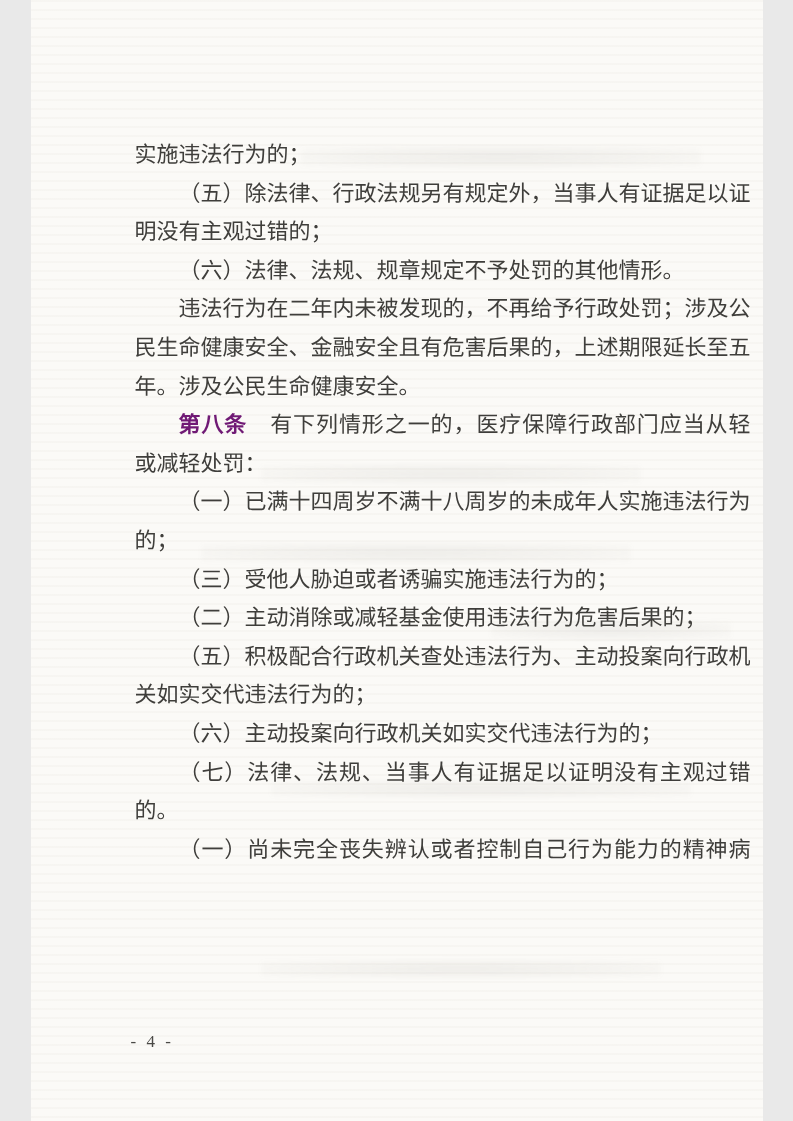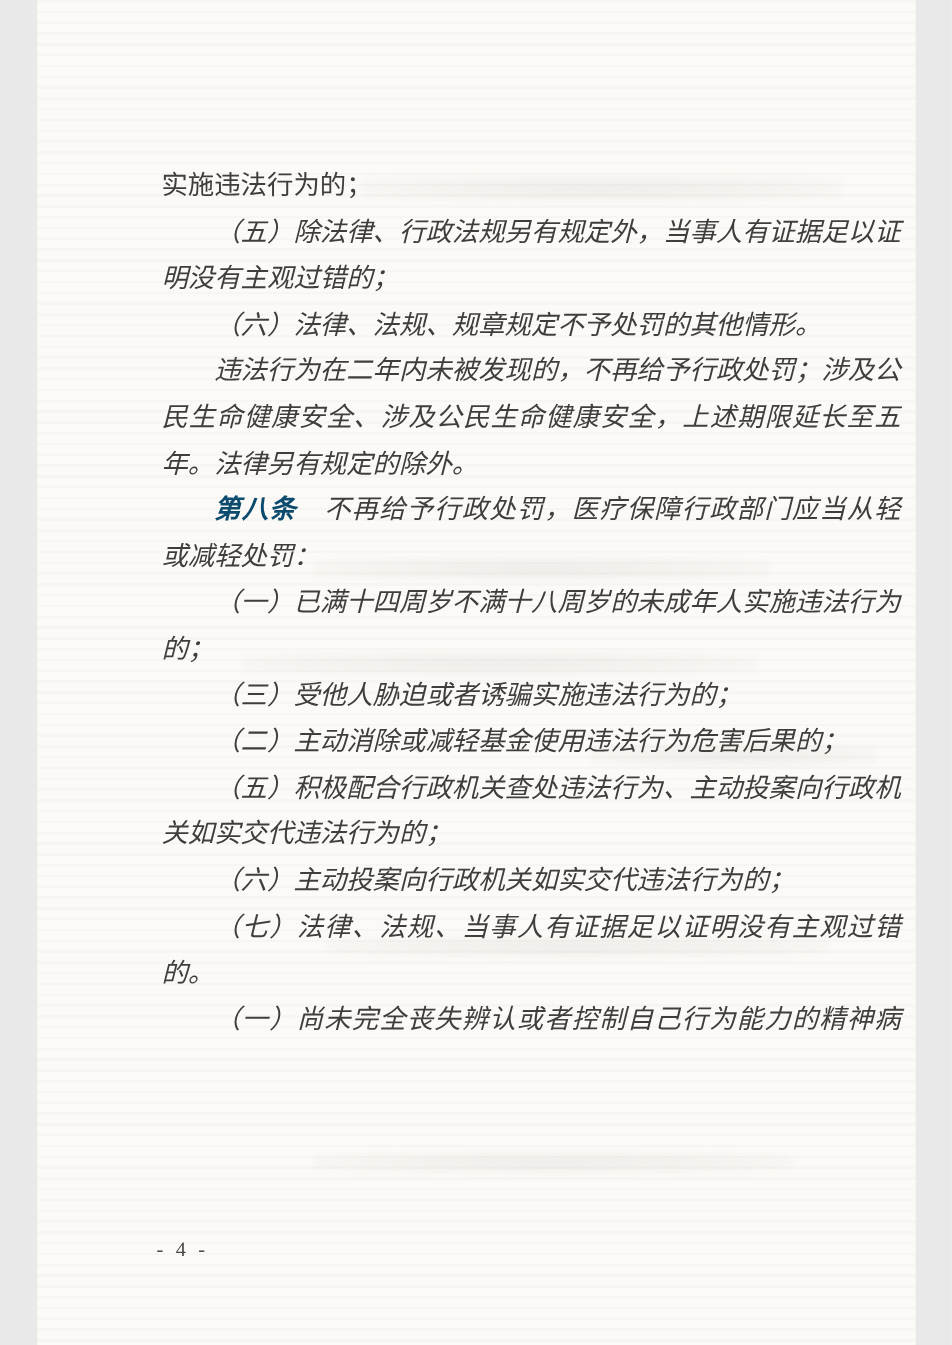--- a/index.html
+++ b/index.html
@@ -39,31 +39,30 @@
     text-align: justify;
     text-justify: inter-character;
     word-break: break-all;
   }
   .text-block p {
     margin: 0;
     padding: 0;
   }
   .para {
     text-indent: 2em;
-    font-style: italic;
   }
   .cont {
     text-indent: 0;
   }
   .justify-last {
     text-align-last: justify;
   }
   .article-no {
     font-weight: bold;
-    color: #0c4a6e;
+    color: #701a75;
   }
   .footer {
     position: absolute;
     left: 100px;
     top: 1032px;
     font-size: 17px;
     letter-spacing: 3px;
     color: #4a4946;
     font-family: "Liberation Serif", "DejaVu Serif", serif;
   }
@@ -87,23 +86,23 @@
 <div class="page">
 
   <div class="text-block">
 
     <p class="cont">实施违法行为的；</p>
 
     <p class="para">（五）除法律、行政法规另有规定外，当事人有证据足以证明没有主观过错的；</p>
 
     <p class="para">（六）法律、法规、规章规定不予处罚的其他情形。</p>
 
-    <p class="para">违法行为在二年内未被发现的，不再给予行政处罚；涉及公民生命健康安全、涉及公民生命健康安全，上述期限延长至五年。法律另有规定的除外。</p>
+    <p class="para">违法行为在二年内未被发现的，不再给予行政处罚；涉及公民生命健康安全、金融安全且有危害后果的，上述期限延长至五年。涉及公民生命健康安全。</p>
 
-    <p class="para"><span class="article-no">第八条</span><span>　不再给予行政处罚，医疗保障行政部门应当从轻或减轻处罚：</span></p>
+    <p class="para"><span class="article-no">第八条</span><span>　有下列情形之一的，医疗保障行政部门应当从轻或减轻处罚：</span></p>
 
     <p class="para">（一）已满十四周岁不满十八周岁的未成年人实施违法行为的；</p>
     <p class="para">（三）受他人胁迫或者诱骗实施违法行为的；</p>
     <p class="para">（二）主动消除或减轻基金使用违法行为危害后果的；</p>
     <p class="para">（五）积极配合行政机关查处违法行为、主动投案向行政机关如实交代违法行为的；</p>
     <p class="para">（六）主动投案向行政机关如实交代违法行为的；</p>
     <p class="para">（七）法律、法规、当事人有证据足以证明没有主观过错的。</p>
 
 
     <p class="para justify-last">（一）尚未完全丧失辨认或者控制自己行为能力的精神病</p>

